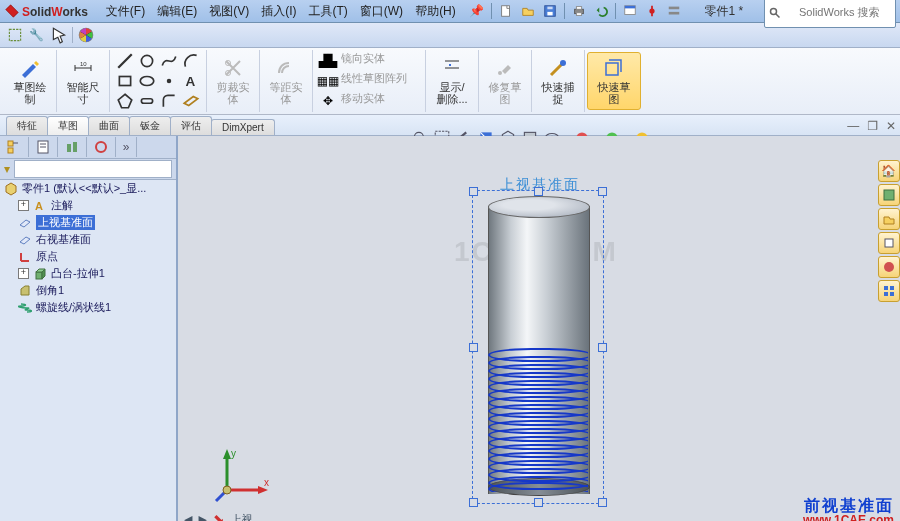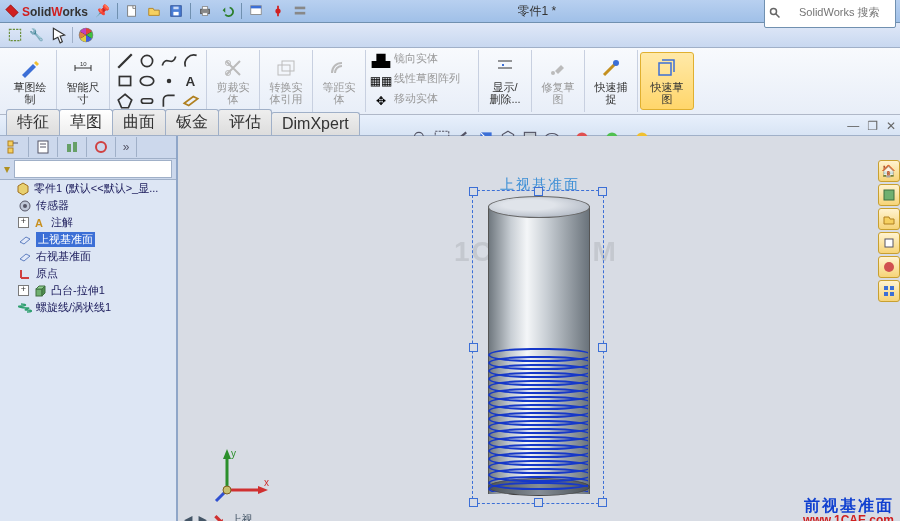--- a/index.html
+++ b/index.html
@@ -28,35 +28,35 @@
 .rgroup{display:flex;flex-direction:column;align-items:center;justify-content:center;padding:0 6px;border-right:1px solid #C8D0E0;min-width:40px}
 .rgroup.big{gap:2px}
 .rgroup.big .ico{width:22px;height:22px}
 .rgroup .label{font-size:11px;color:#333;text-align:center;line-height:12px}
 .rgroup.stack{display:flex;flex-direction:column;align-items:flex-start;gap:2px;padding:4px 6px}
 .rgroup.stack .row{display:flex;gap:4px}
 .rgroup.dim .label{color:#999}
 .rgroup.selected{background:linear-gradient(to bottom,#FFE9A8,#FFD66B);border:1px solid #E0B030;border-radius:3px;margin:2px 2px;padding:2px 6px}
 
 .cmdtabs{height:20px;background:linear-gradient(to bottom,#E8F0FC,#D8E4F4);border-bottom:1px solid #A0B0C8;display:flex;align-items:flex-end;padding-left:6px;position:relative}
-.cmdtabs .tab{padding:2px 10px;border:1px solid #A0B0C8;border-bottom:none;border-radius:3px 3px 0 0;margin-right:-1px;background:linear-gradient(to bottom,#EEE,#DDD);color:#333;font-size:16px;}
+.cmdtabs .tab{padding:2px 10px;border:1px solid #A0B0C8;border-bottom:none;border-radius:3px 3px 0 0;margin-right:-1px;background:linear-gradient(to bottom,#EEE,#DDD);color:#333;font-size:10px;}
 .cmdtabs .tab.active{background:linear-gradient(to bottom,#FFF,#EEE);font-weight:normal}
 .cmdtabs .right-ctrls{position:absolute;right:4px;bottom:2px;display:flex;gap:8px;}
 
 .viewtb{position:absolute;left:410px;top:128px;display:flex;gap:2px;height:20px;align-items:center}
 .viewtb .ico{border:1px solid transparent;border-radius:2px}
 
 .main{position:relative;display:flex;height:calc(521px - 22px - 24px - 62px - 20px);}
 .leftpanel{width:176px;background:#DDE6F4;border-right:2px solid #8FA6C8;display:flex;flex-direction:column}
 .fm-tabs{height:22px;background:#CCD8EC;border-bottom:1px solid #A0B0C8;display:flex;align-items:center;gap:0}
 .fm-tabs .t{width:28px;height:20px;display:flex;align-items:center;justify-content:center;border-right:1px solid #A0B0C8;}
 .fm-filter{height:20px;display:flex;align-items:center;padding:0 4px;background:#CCD8EC;border-bottom:1px solid #A0B0C8}
 .fm-filter input{flex:1;border:1px solid #A0B0C8;font-size:11px;height:14px;background:#FFF}
 .treewrap{flex:1;overflow:hidden;background:#DDE6F4}
-.treewrap .node{display:flex;align-items:center;gap:4px;padding:1px 16px;color:#1A1A5A;font-size:11px;white-space:nowrap}
+.treewrap .node{display:flex;align-items:center;gap:4px;padding:1px 4px;color:#1A1A5A;font-size:11px;white-space:nowrap}
 .treewrap .node .exp{width:9px;height:9px;border:1px solid #7A7A7A;background:#FFF;font-size:9px;line-height:7px;text-align:center;color:#333}
 .treewrap .node .iplace{width:14px;height:14px;display:inline-block}
 .treewrap .node.indent1{padding-left:18px}
 .treewrap .node.sel .txt{background:#3C6FD6;color:#FFF;padding:0 2px}
 
 .viewport{flex:1;background:#D8DCE4;position:relative}
 .triad{position:absolute;left:34px;bottom:24px}
 .selection{position:absolute;left:294px;top:54px;width:130px;height:312px;border:1px dashed #3C6FD6}
 .handle{position:absolute;width:7px;height:7px;border:1px solid #3C6FD6;background:#D8DCE4}
 .h-tl{left:-4px;top:-4px}.h-tr{right:-4px;top:-4px}.h-bl{left:-4px;bottom:-4px}.h-br{right:-4px;bottom:-4px}
@@ -86,20 +86,29 @@
 </head>
 <body>
 
 <div class="titlebar">
   <div class="sw-logo">
     <span class="cube"></span>
     <span class="sw-name">
       <span class="s">S</span><span>olid</span><span class="w">W</span><span>orks</span>
     </span>
   </div>
+  <div class="menu">
+    <span>文件(F)</span>
+    <span>编辑(E)</span>
+    <span>视图(V)</span>
+    <span>插入(I)</span>
+    <span>工具(T)</span>
+    <span>窗口(W)</span>
+    <span>帮助(H)</span>
+  </div>
   <span style="color:#666;margin-left:4px">📌</span>
   <div class="qat">
     <span class="sep"></span>
     <span class="ico">
         <svg viewBox="0 0 16 16">
           <rect x="3" y="2" width="9" height="12" fill="#FFF" stroke="#777"></rect>
           <path d="M9 2v3h3" fill="none" stroke="#777"></path>
         </svg>
       </span>
     <span class="ico">
@@ -279,30 +288,20 @@
   <div class="rgroup big dim">
     <span class="ico">
         <svg viewBox="0 0 22 22">
           <path d="M4 4l14 14M4 18L18 4" stroke="#BBB" stroke-width="2"></path>
           <circle cx="6" cy="6" r="2.5" fill="none" stroke="#BBB"></circle>
           <circle cx="6" cy="16" r="2.5" fill="none" stroke="#BBB"></circle>
         </svg>
       </span>
     <div class="label" style="white-space:pre-line">剪裁实
 体</div>
-  </div>
-  <div class="rgroup big dim">
-    <span class="ico">
-        <svg viewBox="0 0 22 22">
-          <rect x="3" y="8" width="12" height="10" fill="none" stroke="#BBB"></rect>
-          <rect x="7" y="4" width="12" height="10" fill="none" stroke="#BBB"></rect>
-        </svg>
-      </span>
-    <div class="label" style="white-space:pre-line">转换实
-体引用</div>
   </div>
   <div class="rgroup big dim">
     <span class="ico">
         <svg viewBox="0 0 22 22">
           <path d="M4 16c0-6 4-10 10-10" fill="none" stroke="#BBB" stroke-width="2"></path>
           <path d="M7 16c0-4 3-7 7-7" fill="none" stroke="#BBB" stroke-width="2"></path>
         </svg>
       </span>
     <div class="label" style="white-space:pre-line">等距实
 体</div>
@@ -475,29 +474,20 @@
     <div class="treewrap">
       <div class="node">
         <span class="iplace">
             <svg width="14" height="14" viewBox="0 0 14 14">
               <path d="M7 1l5 3v6l-5 3-5-3V4z" fill="#E8D070" stroke="#A07020"></path>
             </svg>
           </span>
         <span class="txt">零件1 (默认&lt;&lt;默认&gt;_显...</span>
       </div>
       <div class="node indent1">
-        <span class="iplace">
-            <svg width="14" height="14" viewBox="0 0 14 14">
-              <circle cx="7" cy="7" r="5" fill="#C0C8D8" stroke="#556"></circle>
-              <circle cx="7" cy="7" r="2" fill="#556"></circle>
-            </svg>
-          </span>
-        <span class="txt">传感器</span>
-      </div>
-      <div class="node indent1">
         <span class="exp">+</span>
         <span class="iplace">
             <svg width="14" height="14" viewBox="0 0 14 14">
               <text x="2" y="11" font-size="11" font-weight="bold" fill="#C89020">A</text>
             </svg>
           </span>
         <span class="txt">注解</span>
       </div>
       <div class="node indent1 sel">
         <span class="iplace">
@@ -527,20 +517,28 @@
       <div class="node indent1">
         <span class="exp">+</span>
         <span class="iplace">
             <svg width="14" height="14" viewBox="0 0 14 14">
               <rect x="3" y="5" width="6" height="7" fill="#70B070" stroke="#407040"></rect>
               <path d="M3 5l3-3h6l-3 3z" fill="#90D090" stroke="#407040"></path>
               <path d="M9 5l3-3v7l-3 3z" fill="#509050" stroke="#407040"></path>
             </svg>
           </span>
         <span class="txt">凸台-拉伸1</span>
+      </div>
+      <div class="node indent1">
+        <span class="iplace">
+            <svg width="14" height="14" viewBox="0 0 14 14">
+              <path d="M3 11V5l4-3h4v9z" fill="#C8C070" stroke="#888030"></path>
+            </svg>
+          </span>
+        <span class="txt">倒角1</span>
       </div>
       <div class="node indent1">
         <span class="iplace">
             <svg width="14" height="14" viewBox="0 0 14 14">
               <path d="M3 3c6 0 6 2 0 2s-0 2 6 2-6 2 0 2 6 2 0 2" fill="none" stroke="#30A070" stroke-width="1.5"></path>
             </svg>
           </span>
         <span class="txt">螺旋线/涡状线1</span>
       </div>
     </div>

